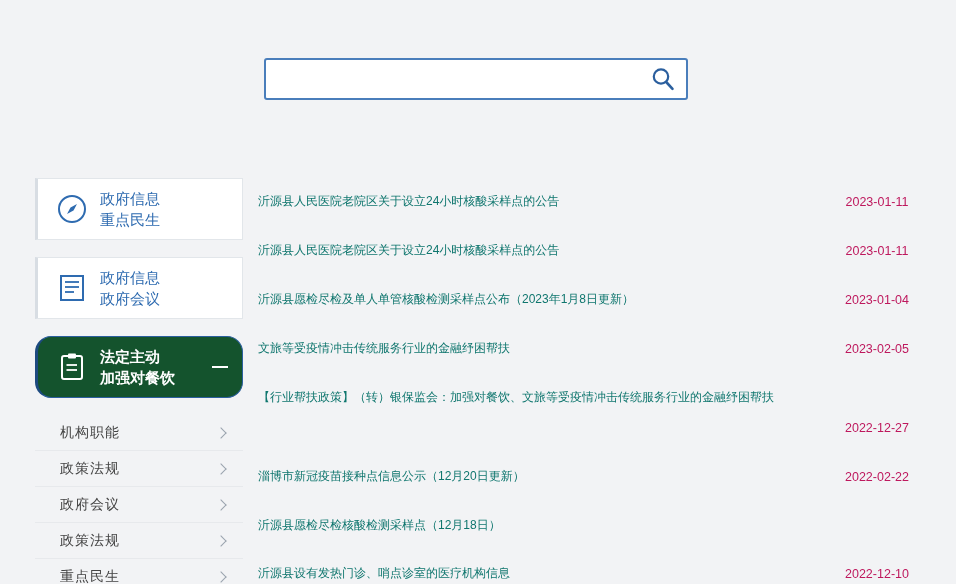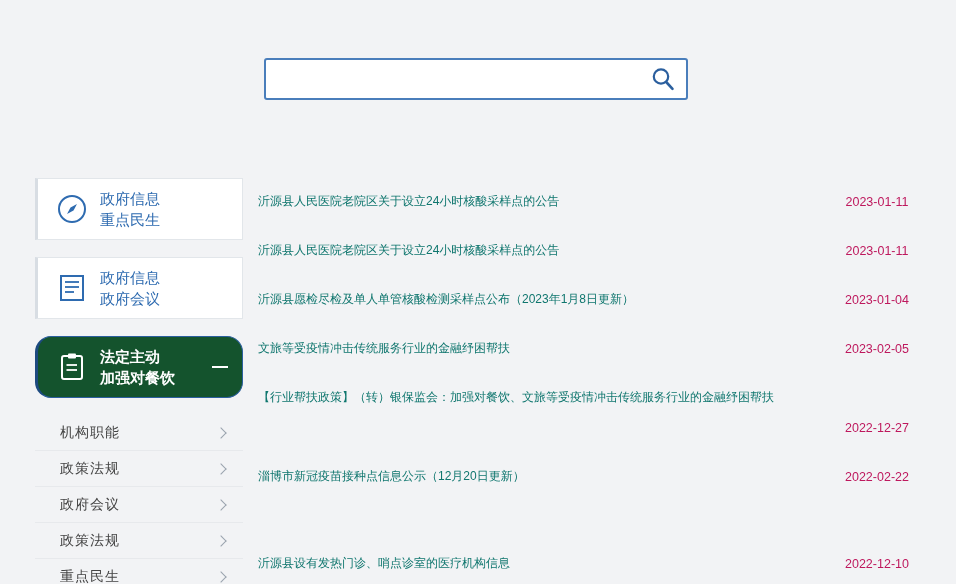--- a/index.html
+++ b/index.html
@@ -294,20 +294,21 @@
     </div>
     <div class="news-row two-line">
       <span class="news-title">【行业帮扶政策】（转）银保监会：加强对餐饮、文旅等受疫情冲击传统服务行业的金融纾困帮扶</span>
       <span class="news-date">2022-12-27</span>
     </div>
     <div class="news-row">
       <span class="news-title">淄博市新冠疫苗接种点信息公示（12月20日更新）</span>
       <span class="news-date">2022-02-22</span>
     </div>
     <div class="news-row">
+      <span class="news-title">沂源县愿检尽检核酸检测采样点（12月18日）</span>
     </div>
     <div class="news-row">
       <span class="news-title">沂源县设有发热门诊、哨点诊室的医疗机构信息</span>
       <span class="news-date">2022-12-10</span>
     </div>
 
   </div>
 
 </div>
 

